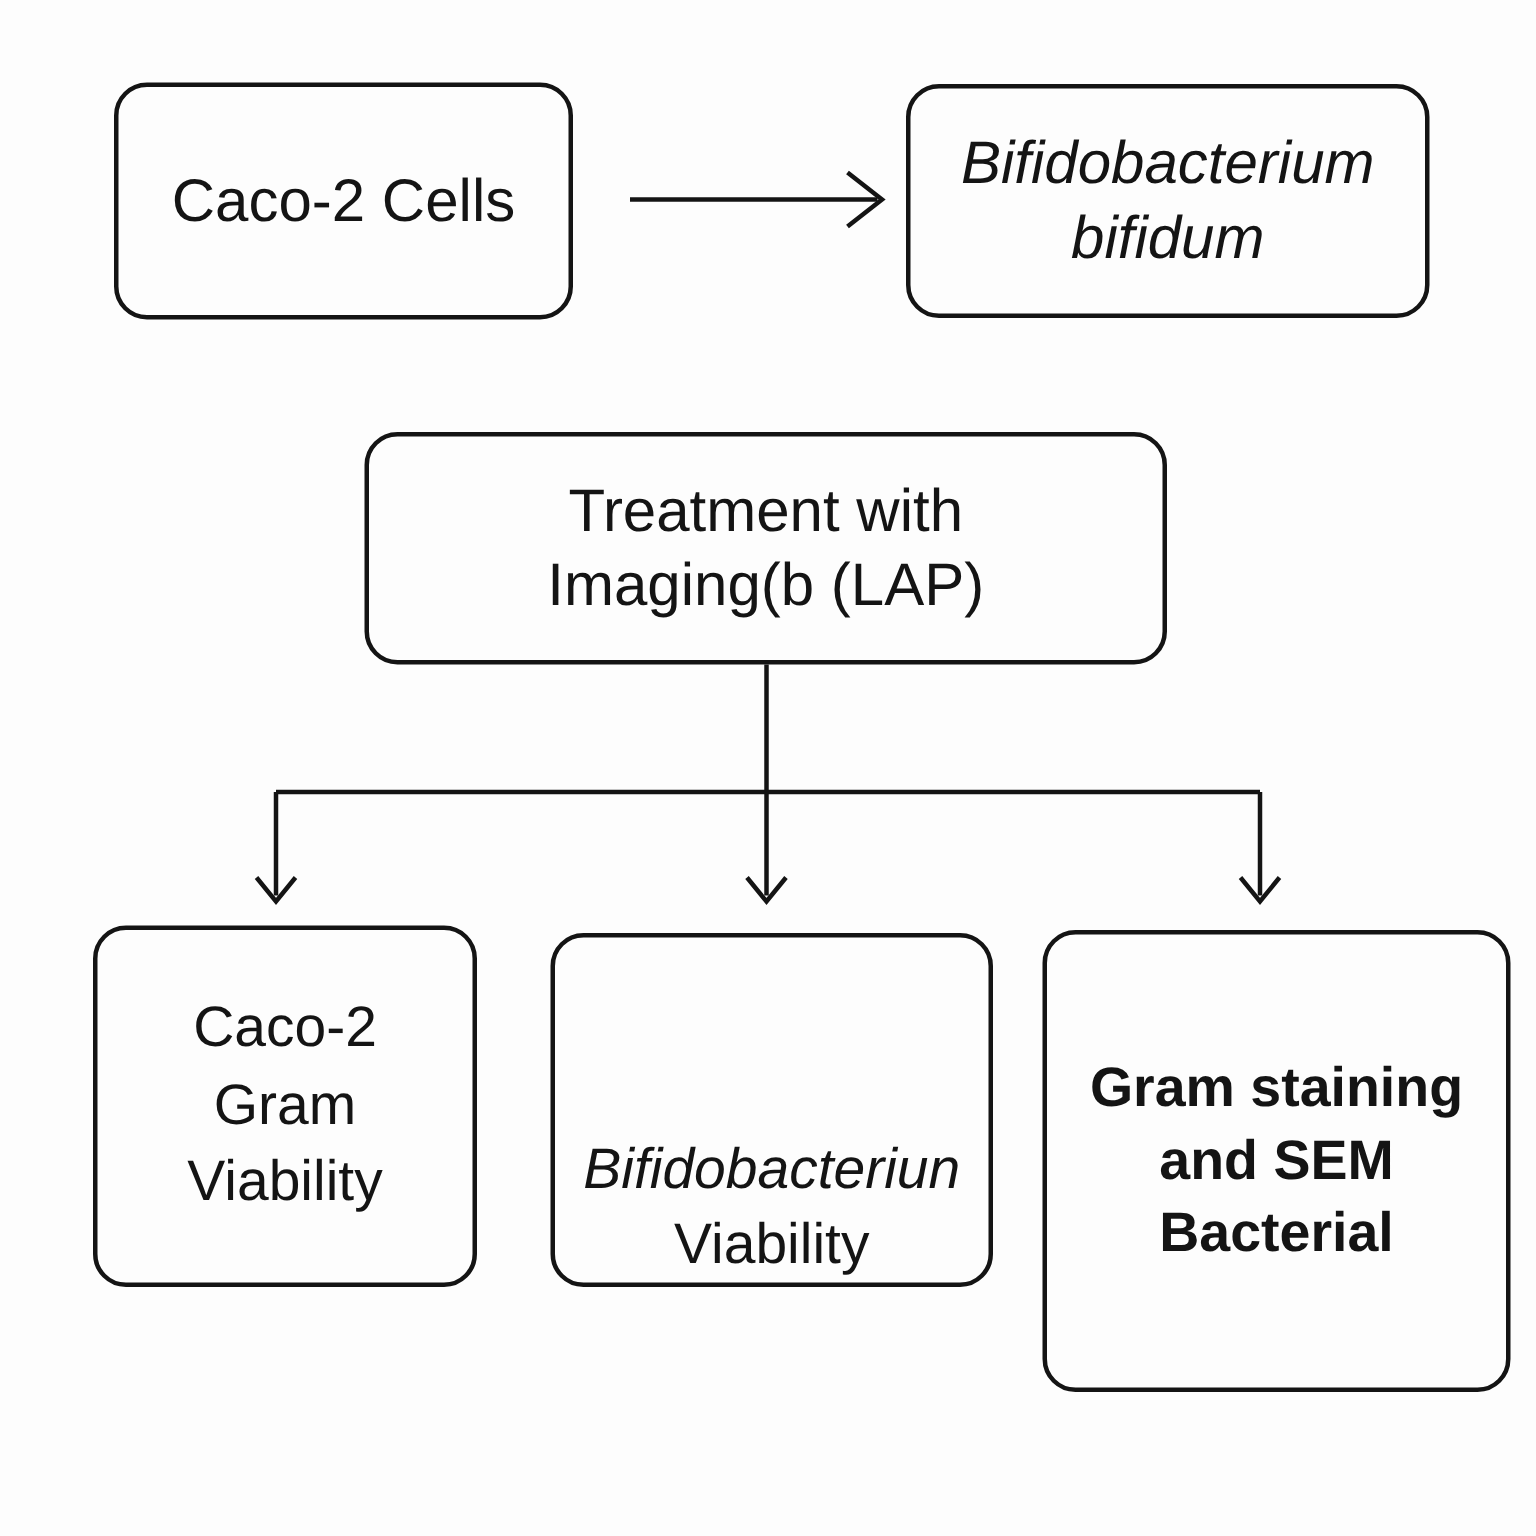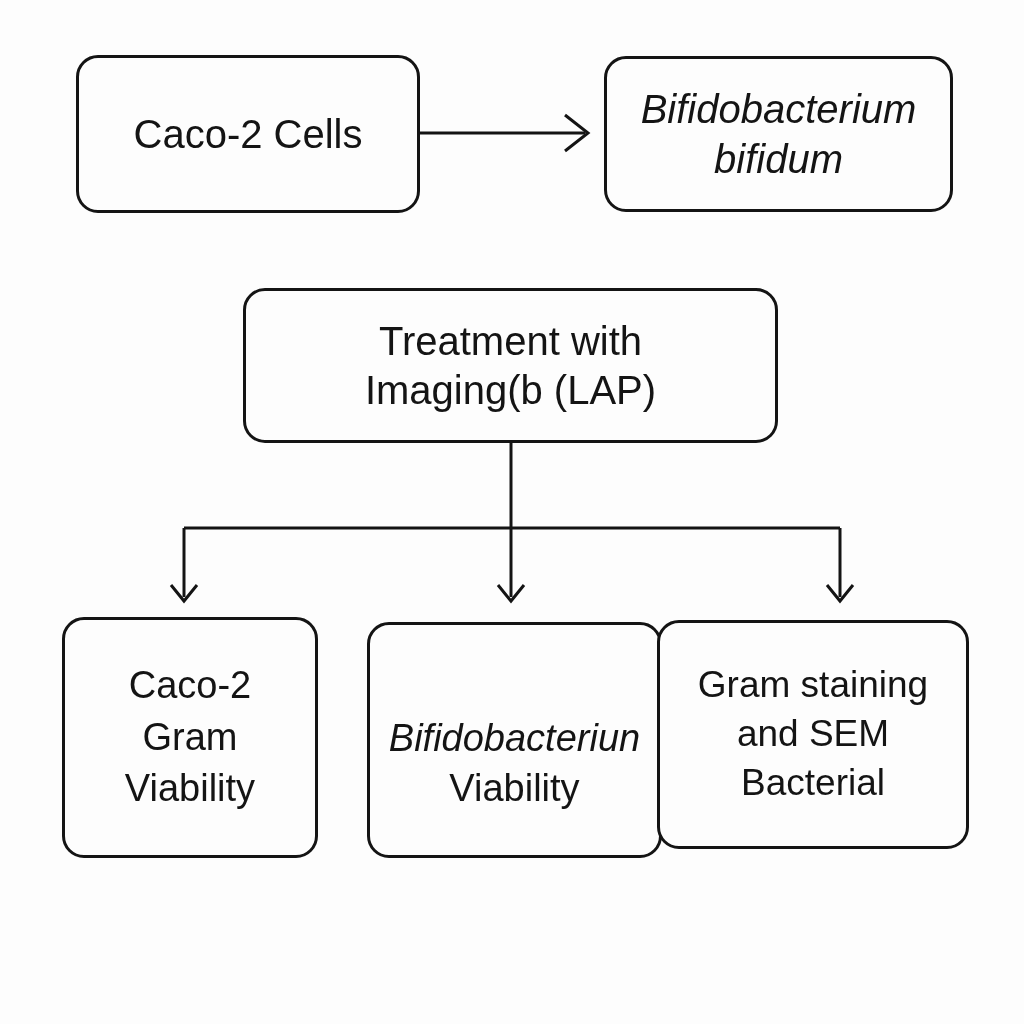--- a/index.html
+++ b/index.html
@@ -37,27 +37,27 @@
     display: flex;
     flex-direction: column;
     align-items: center;
     justify-content: center;
     text-align: center;
     line-height: 1.26;
   }
   .node .ln { display: block; white-space: nowrap; }
   .italic { font-style: italic; }
 
-  #node-caco2-cells        { left: 76px;  top: 55px;  width: 344px; height: 158px; font-size: 40px; }
+  #node-caco2-cells        { left: 76px;  top: 55px;  width: 306px; height: 158px; font-size: 40px; }
   #node-bifido-bifidum     { left: 604px; top: 56px;  width: 349px; height: 156px; font-size: 40px; border-width: 3.5px; }
   #node-treatment          { left: 243px; top: 288px; width: 535px; height: 155px; font-size: 40px; line-height: 1.22; }
   #node-caco2-viability    { left: 62px;  top: 617px; width: 256px; height: 241px; font-size: 38px; line-height: 1.36; }
   #node-bifido-viability   { left: 367px; top: 622px; width: 295px; height: 236px; font-size: 38px; line-height: 1.32;
-                             justify-content: center; padding-top: 46px; }
-  #node-gram-sem           { left: 657px; top: 620px; width: 312px; height: 229px; font-size: 37px; line-height: 1.32; }
+                             justify-content: flex-end; padding-top: 46px; }
+  #node-gram-sem           { left: 695px; top: 620px; width: 312px; height: 308px; font-size: 37px; line-height: 1.32; font-weight: bold; }
 </style>
 </head>
 <body>
 
 <div class="canvas">
 
   <svg class="connectors" viewBox="0 0 1024 1024">
     <g>
       <line x1="420" y1="133" x2="585" y2="133"></line>
       <polyline points="565,115 588,133 565,151"></polyline>

